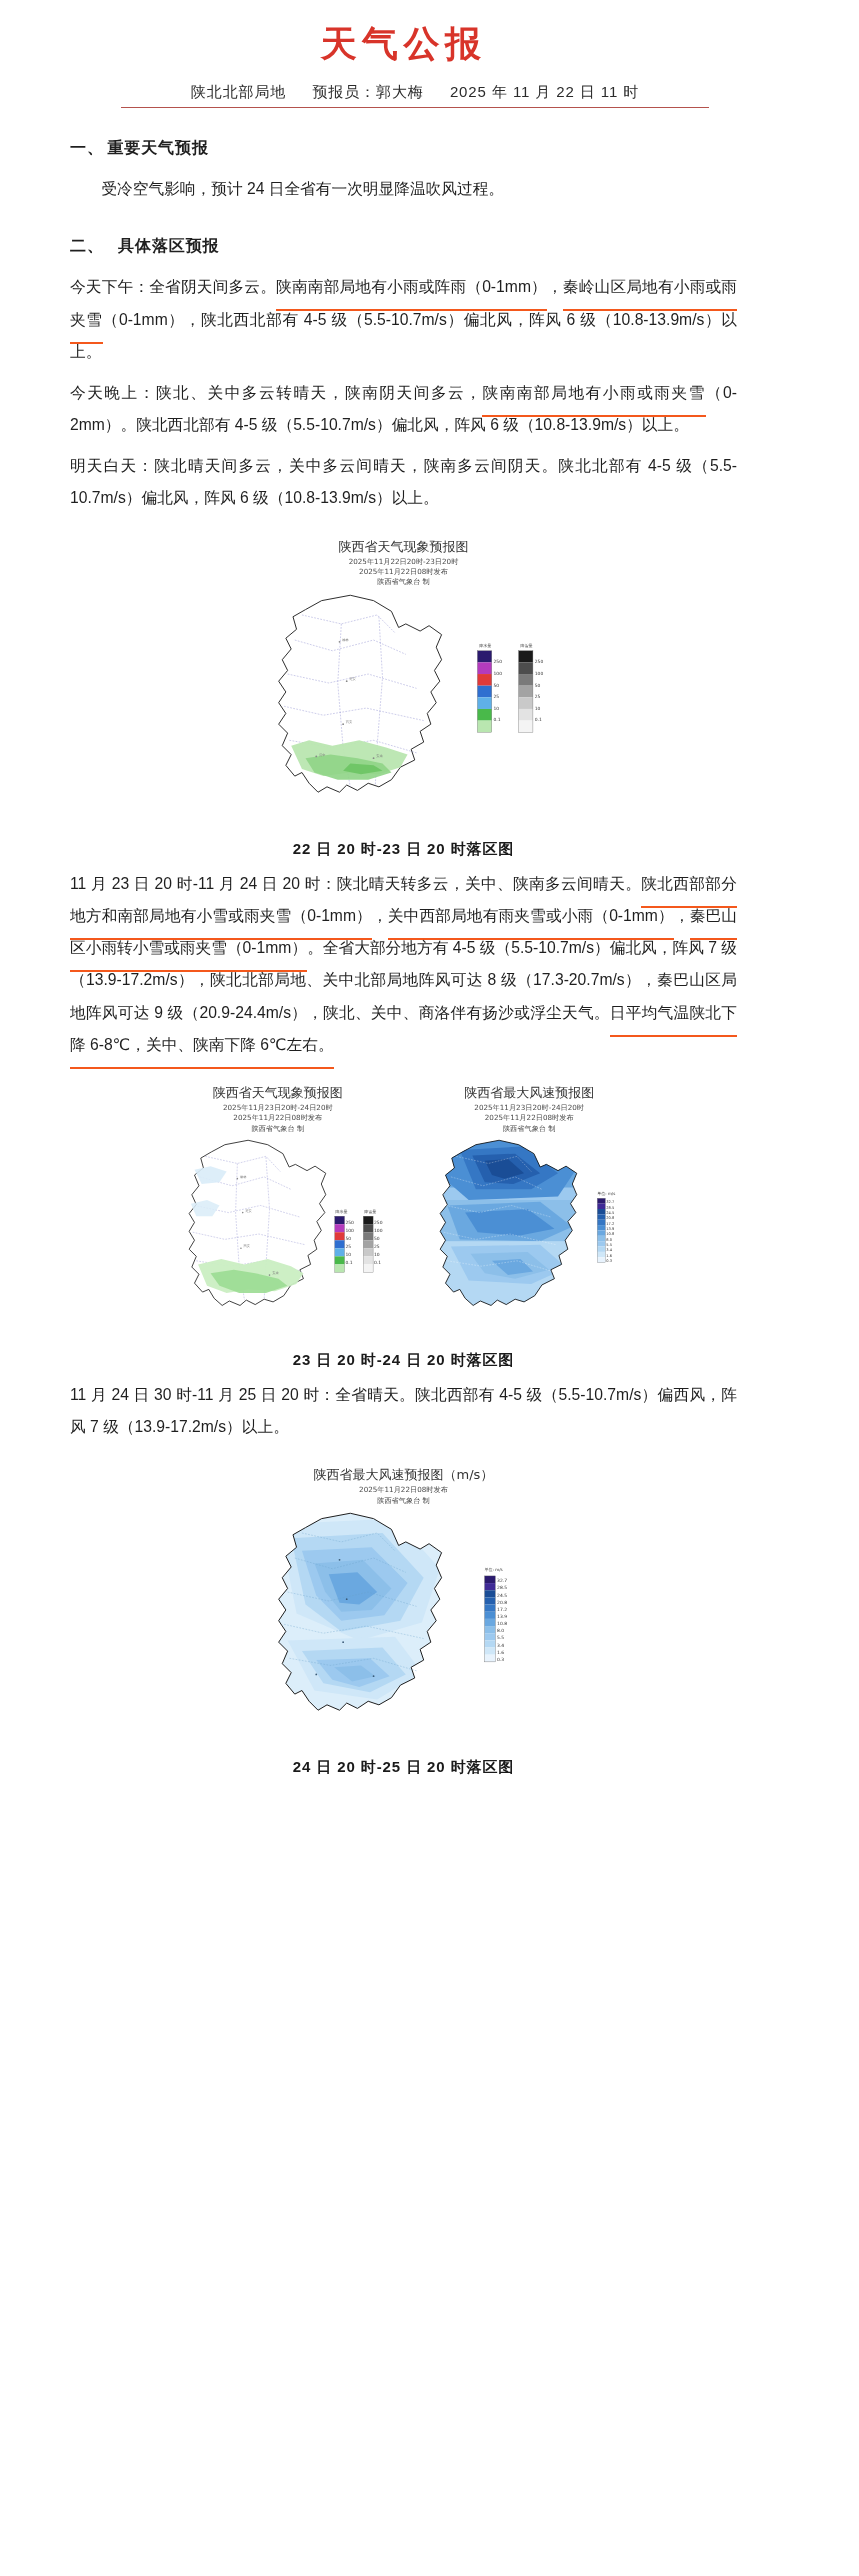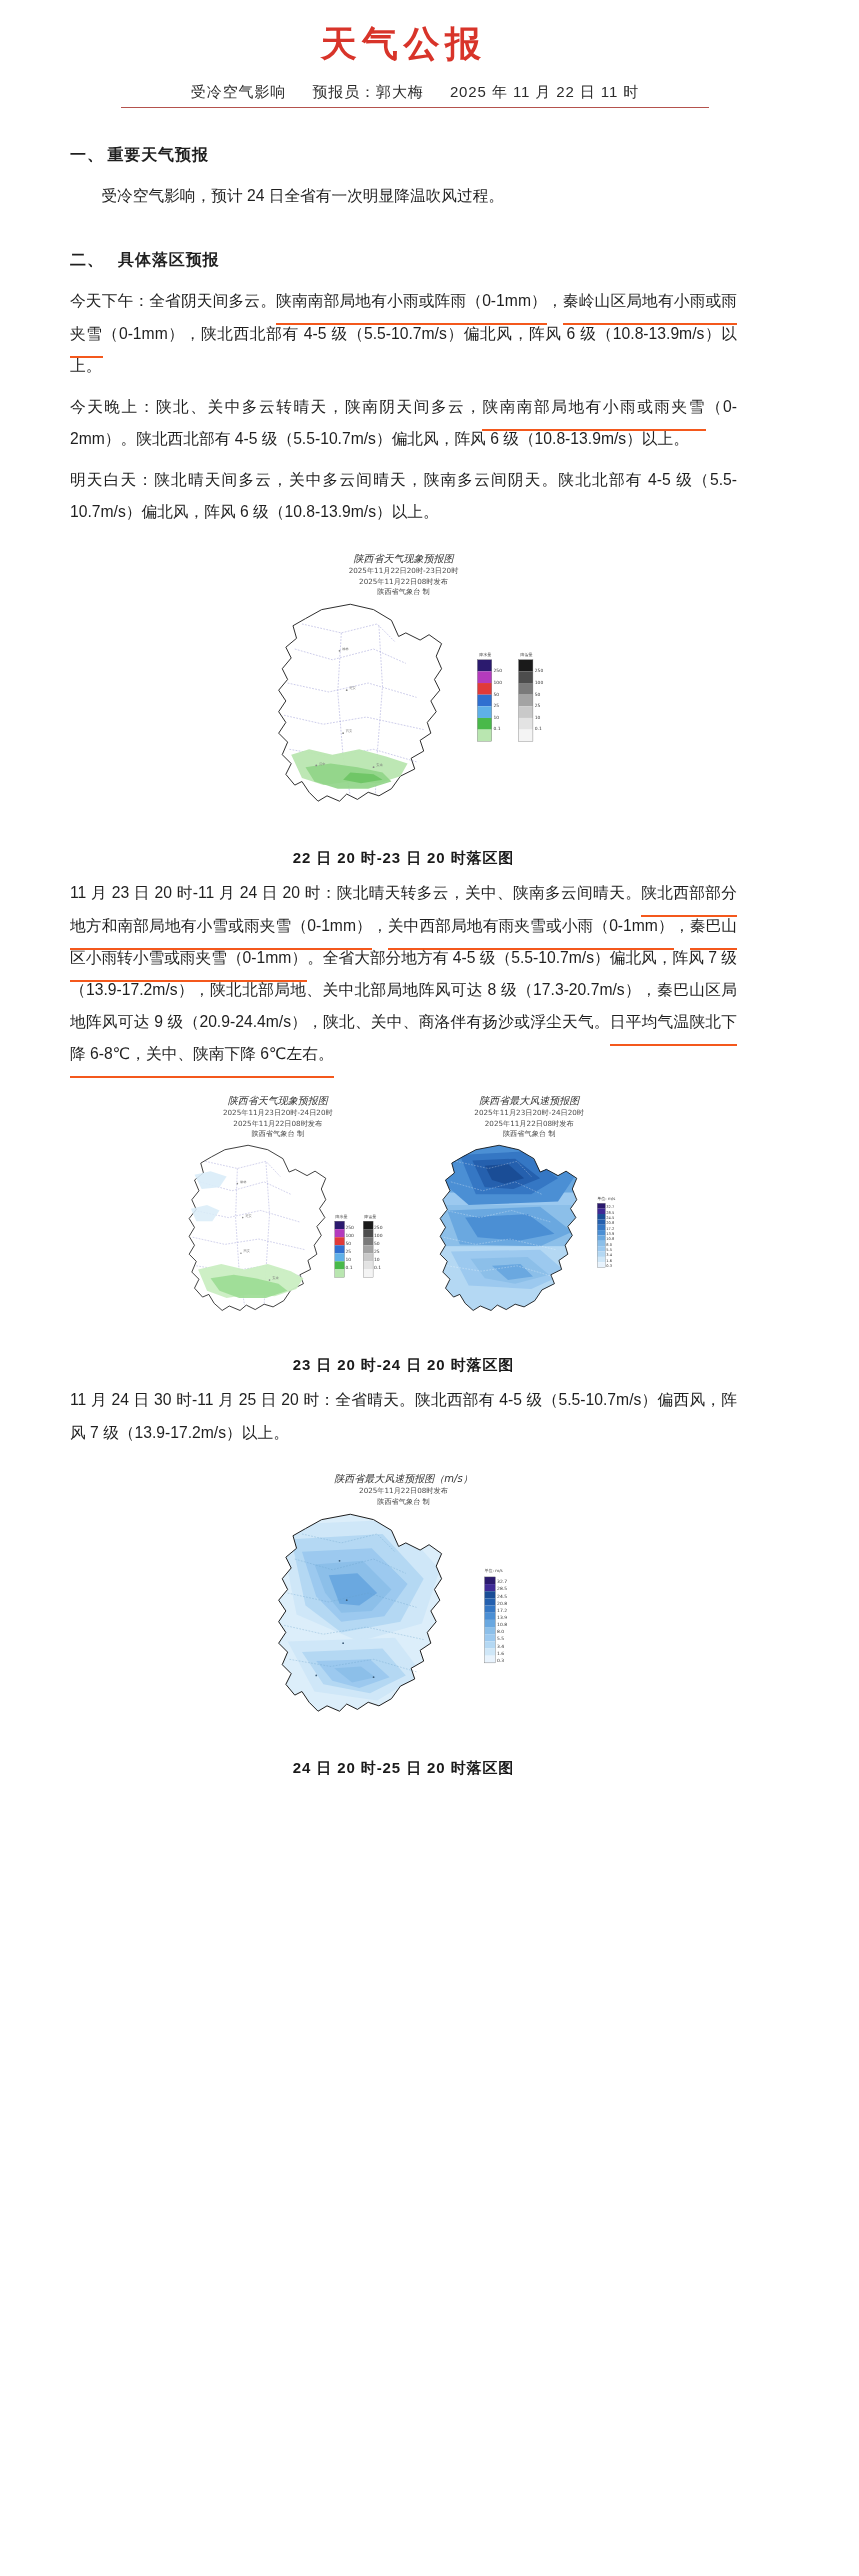--- a/index.html
+++ b/index.html
@@ -39,21 +39,21 @@
   .body{
     margin:0 70px 0 70px;
     font-size:15.7px;
     line-height:2.05;
     color:#1f1f1f;
     text-align:justify;
   }
   .sec-head{
     font-weight:bold;
     font-size:16px;
-    margin-top:31px;
+    margin-top:24px;
     letter-spacing:0.9px;
   }
   .sec-head .num{margin-right:3.6px;}
   .sec-head .gap{display:inline-block;width:10.7px;}
   .para{margin-top:9px;}
   .indent{text-indent:2em;}
   .lead{font-weight:normal;}
   .hl{
     border-bottom:2.7px solid #f4581c;
     padding-bottom:14px;
@@ -74,37 +74,37 @@
     gap:5.4px;
     align-items:flex-start;
   }
   .maptitle{
     font-size:7.2px;
     line-height:1.45;
     color:#4a4a4a;
     text-align:center;
     font-family:"DejaVu Sans","Liberation Sans",sans-serif;
   }
-  .maptitle .t1{font-size:10px;color:#333;font-style:italic;}
+  .maptitle .t1{font-size:13px;color:#333;}
   svg{display:block;}
   .mapbox{display:inline-block;}
   .legend-lbl{font-size:5px;fill:#333;font-family:"DejaVu Sans",sans-serif;}
   .legend-hdr{font-size:4.5px;fill:#333;font-family:"DejaVu Sans",sans-serif;}
   .citylbl{font-size:3.6px;fill:#777;font-family:"DejaVu Sans",sans-serif;}
 </style>
 </head>
 <body>
 
 <div class="page">
 
   <div class="doc-title">天气公报</div>
 
   <div class="byline-wrap">
     <span class="byline">
-      <span>受冷空气影响</span>
+      <span>陕北北部局地</span>
       <span class="sp"></span>
       <span>预报员：郭大梅</span>
       <span class="sp"></span>
       <span>2025 年 11 月 22 日 11 时</span>
     </span>
   </div>
 
   <div class="body">
 
     <div class="sec-head">

